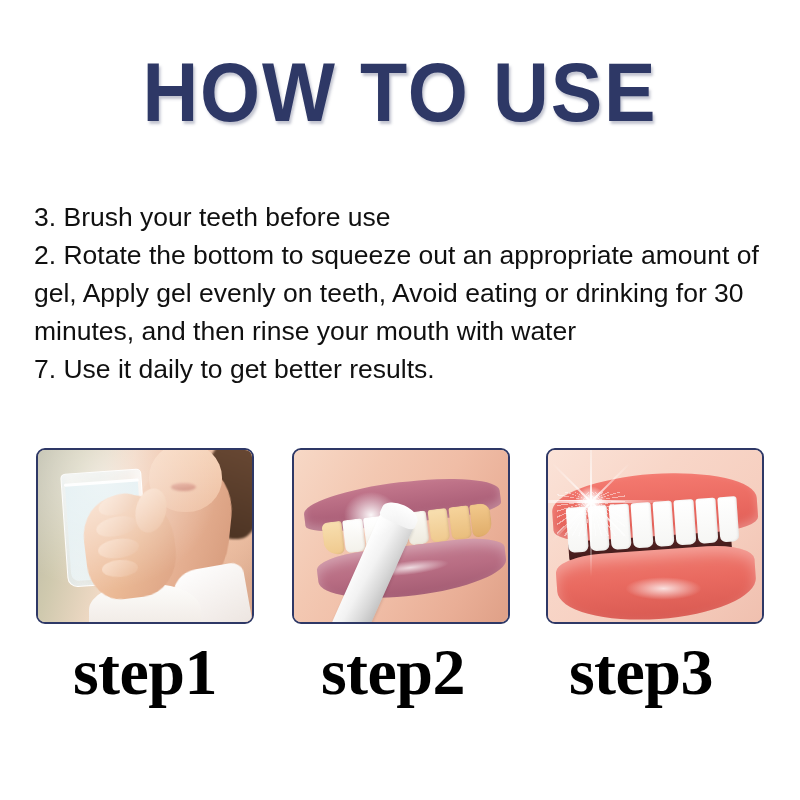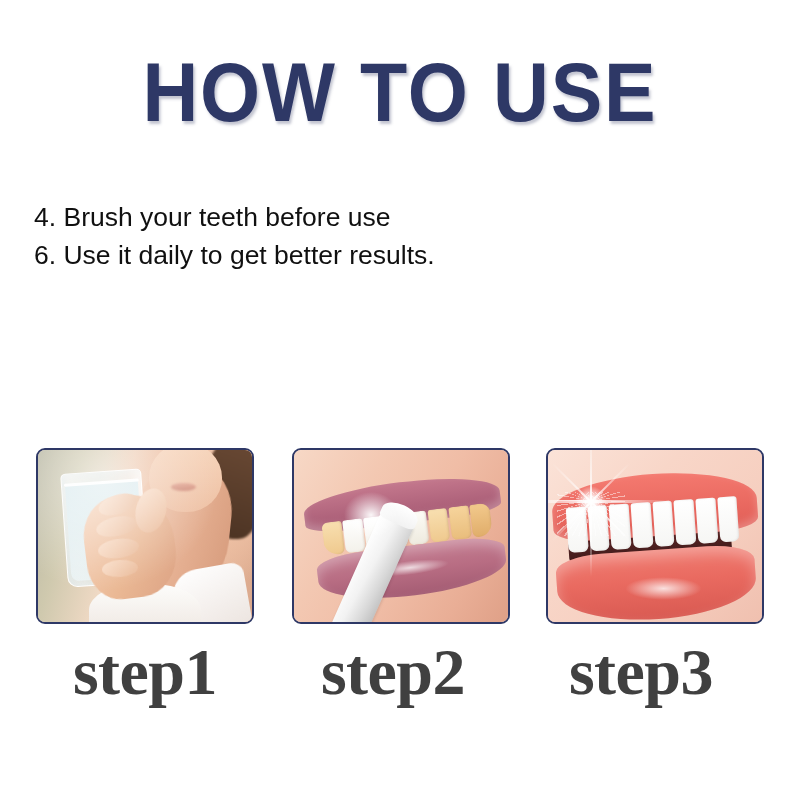--- a/index.html
+++ b/index.html
@@ -271,39 +271,40 @@
   }
 
   
   .steps { position:absolute; left:36px; top:636px; width:728px; height:80px; }
   .step {
     position:absolute; top:0; width:218px; text-align:center;
     font-family:"Liberation Serif", serif;
     font-weight:bold;
     font-size:66px;
     line-height:72px;
-    color:#404040;
+    color:#000000;
     letter-spacing:-0.5px;
   }
   .steps .step:nth-child(1){ left:0px; }
   .steps .step:nth-child(2){ left:248px; }
   .steps .step:nth-child(3){ left:496px; }
 </style>
 </head>
 <body>
 
 <div class="page">
 
   <div class="title-wrap">
     <span class="title">HOW TO USE</span>
   </div>
 
   <div class="instructions">
-    <p>4. Brush your teeth before use</p>
-    <p>6. Use it daily to get better results.</p>
+    <p>3. Brush your teeth before use</p>
+    <p>2. Rotate the bottom to squeeze out an appropriate amount of gel, Apply gel evenly on teeth, Avoid eating or drinking for 30 minutes, and then rinse your mouth with water</p>
+    <p>7. Use it daily to get better results.</p>
   </div>
 
   <div class="panels">
 
     <div class="panel">
       <div class="photo">
         <div class="p1-bg"></div>
         <div class="p1-hair"></div>
         <div class="p1-neck"></div>
         <div class="p1-chin"></div>

